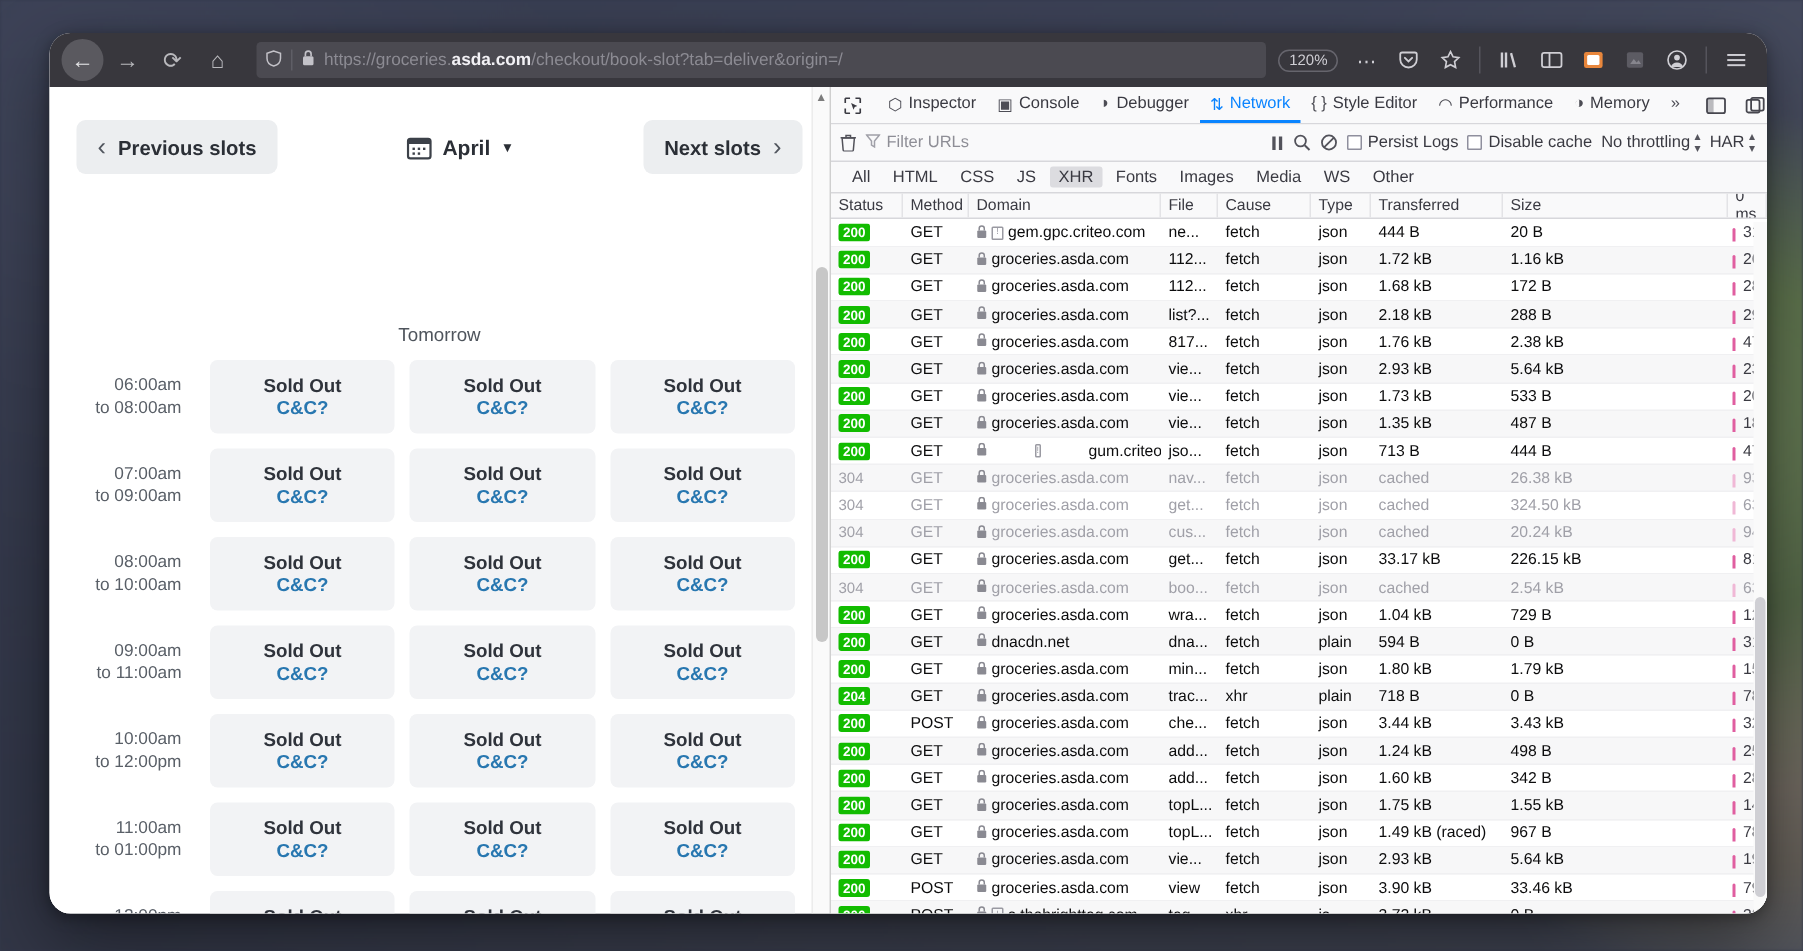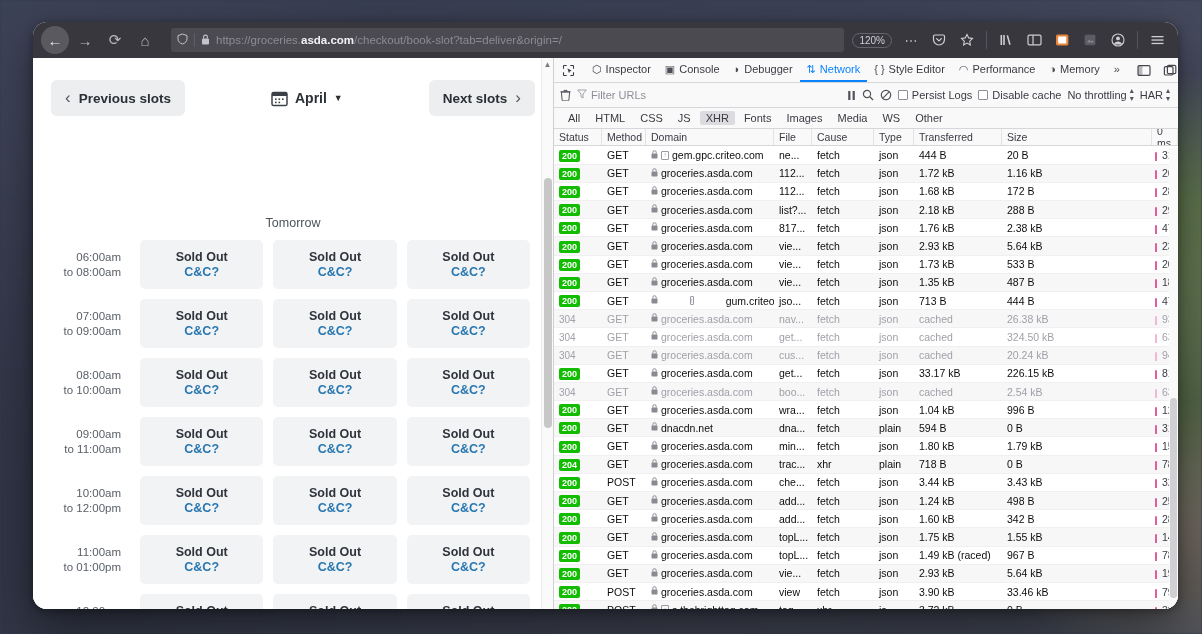--- a/index.html
+++ b/index.html
@@ -128,21 +128,20 @@
   .day-head {
     flex: 1 1 0; text-align: center;
     font-size: 12.5px; color: #4e545c;
     padding-bottom: 10px;
   }
 
   #slot-grid { padding: 0 18px; }
   .slot-row {
     display: flex; align-items: stretch;
     margin-bottom: 10px;
-    justify-content: flex-end;
   }
   .slot-time {
     width: 84px; flex: 0 0 84px;
     text-align: right;
     padding-right: 14px;
     font-size: 11.5px; color: #595f67;
     line-height: 15px;
     display: flex; flex-direction: column; justify-content: center;
   }
   .slot-cellwrap { flex: 1 1 0; padding: 0 5px; }
@@ -983,21 +982,21 @@
               <span class="lockico"><svg width="7" height="9" viewBox="0 0 7 9">
                   <rect x="0.5" y="3.6" width="6" height="5" rx=".8" fill="#8a8a92"></rect>
                   <path d="M1.8 3.6V2.4a1.7 1.7 0 0 1 3.4 0v1.2" fill="none" stroke="#8a8a92" stroke-width="1"></path>
                 </svg></span>
               <span>groceries.asda.com</span>
             </div>
             <div class="nc" style="flex: 0 0 38px;">wra...</div>
             <div class="nc" style="flex: 0 0 62px;">fetch</div>
             <div class="nc" style="flex: 0 0 40px;">json</div>
             <div class="nc" style="flex: 0 0 88px;">1.04 kB</div>
-            <div class="nc" style="flex: 0 0 150px;">996 B</div>
+            <div class="nc" style="flex: 0 0 150px;">729 B</div>
             <div class="nc timecell" style="flex: 1 1 auto;"><span class="bar"></span><span>125 ms</span></div>
           </div>
           <div class="nrow alt">
             <div class="nc" style="flex: 0 0 48px;"><span class="status-badge">200</span></div>
             <div class="nc" style="flex: 0 0 44px;">GET</div>
             <div class="nc domcell" style="flex: 0 0 128px;">
               <span class="lockico"><svg width="7" height="9" viewBox="0 0 7 9">
                   <rect x="0.5" y="3.6" width="6" height="5" rx=".8" fill="#8a8a92"></rect>
                   <path d="M1.8 3.6V2.4a1.7 1.7 0 0 1 3.4 0v1.2" fill="none" stroke="#8a8a92" stroke-width="1"></path>
                 </svg></span>

